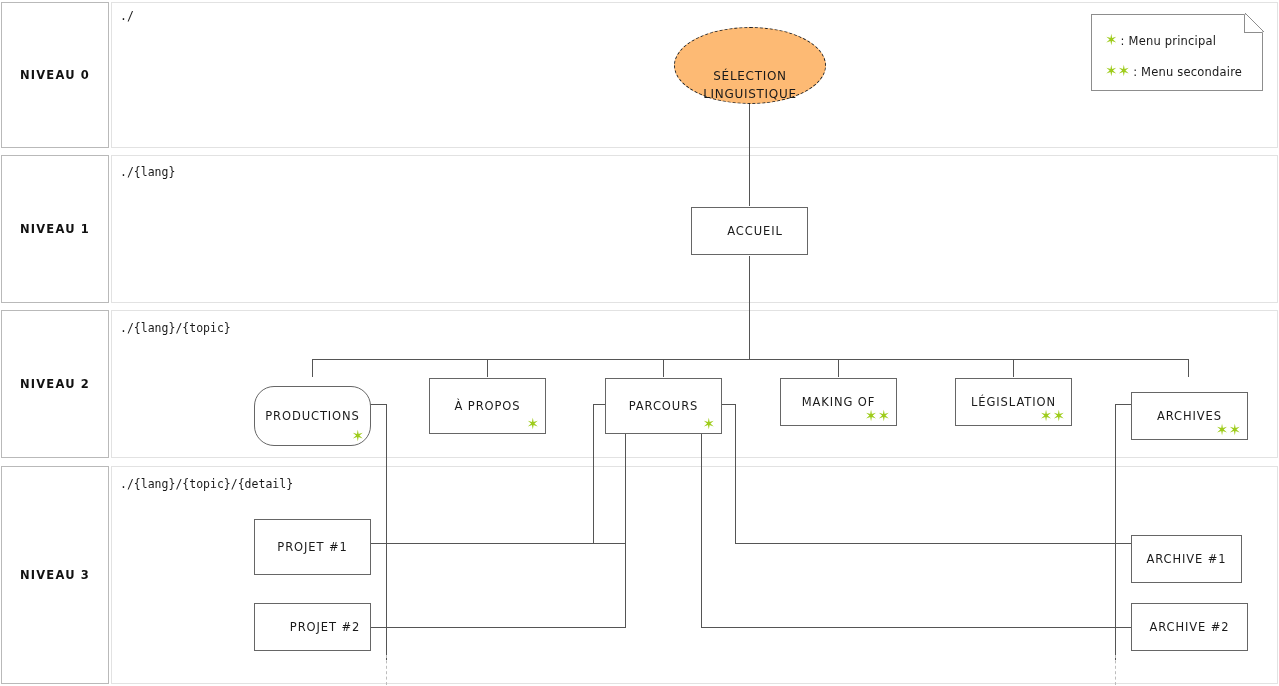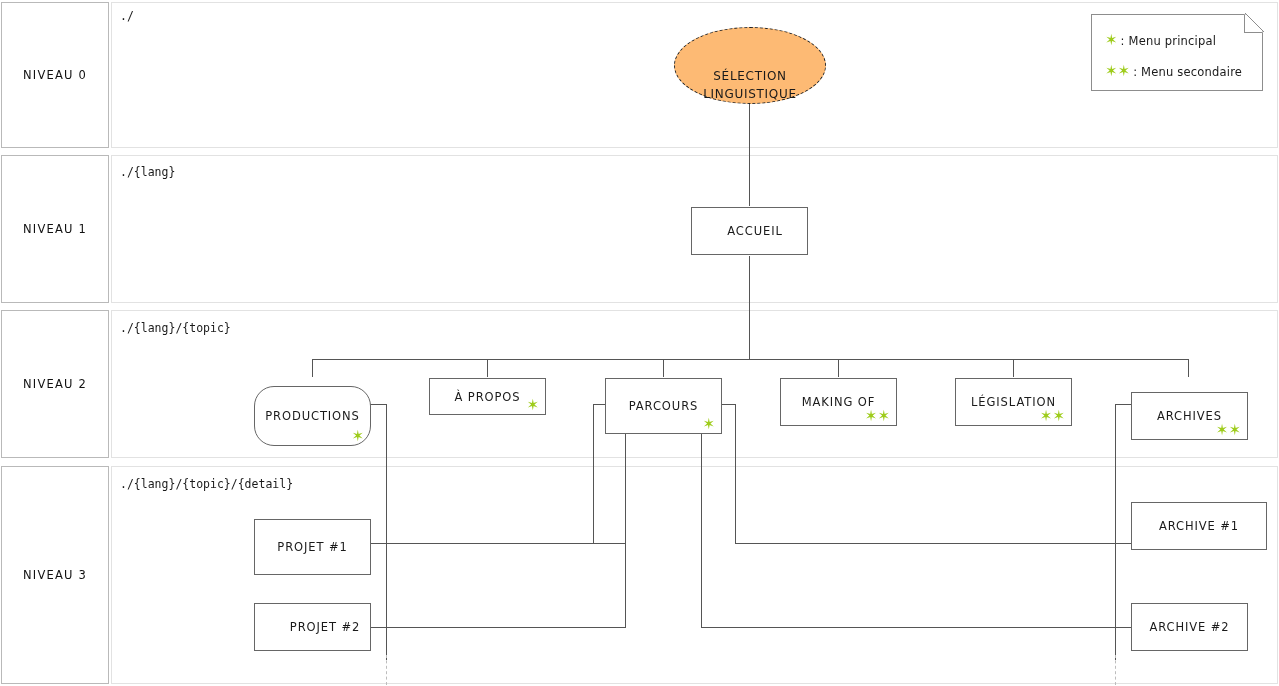--- a/index.html
+++ b/index.html
@@ -10,21 +10,21 @@
     overflow:hidden;
   }
   #stage{position:relative;width:1279px;height:686px;}
 
   
   .row{position:absolute;left:0;}
   .row-label{
     position:absolute;left:1px;
     border:1px solid #b9b9b9;background:#fff;
     display:flex;align-items:center;justify-content:center;
-    font-size:11.5px;font-weight:normal;letter-spacing:1.2px;
+    font-size:11.5px;font-weight:bold;letter-spacing:1.2px;
     color:#111;box-sizing:border-box;
   }
   .row-body{
     position:absolute;
     border:1px solid #e2e2e2;background:#fff;
     box-sizing:border-box;
   }
   .path-label{
     position:absolute;
     font-family:"DejaVu Sans Mono","Liberation Mono",monospace;
@@ -165,21 +165,21 @@
 
   <div class="node" style="left:691px;top:207px;width:117px;height:48px;padding-left:11px;">
     <span class="lbl">ACCUEIL</span>
   </div>
 
   <div class="node" style="left:254px;top:386px;width:117px;height:60px;border-radius:20px;">
     <span class="lbl">PRODUCTIONS</span>
     <span class="stars">✶</span>
   </div>
 
-  <div class="node" style="left:429px;top:378px;width:117px;height:37px;">
+  <div class="node" style="left:429px;top:378px;width:117px;height:56px;">
     <span class="lbl">À PROPOS</span>
     <span class="stars">✶</span>
   </div>
 
   <div class="node" style="left:605px;top:378px;width:117px;height:56px;">
     <span class="lbl">PARCOURS</span>
     <span class="stars">✶</span>
   </div>
 
   <div class="node" style="left:780px;top:378px;width:117px;height:48px;">
@@ -198,21 +198,21 @@
   </div>
 
   <div class="node" style="left:254px;top:519px;width:117px;height:56px;">
     <span class="lbl">PROJET #1</span>
   </div>
 
   <div class="node" style="left:254px;top:603px;width:117px;height:48px;padding-left:25px;">
     <span class="lbl">PROJET #2</span>
   </div>
 
-  <div class="node" style="left:1131px;top:502px;width:136px;height:48px;">
+  <div class="node" style="left:1131px;top:535px;width:111px;height:48px;">
     <span class="lbl">ARCHIVE #1</span>
   </div>
 
   <div class="node" style="left:1131px;top:603px;width:117px;height:48px;">
     <span class="lbl">ARCHIVE #2</span>
   </div>
 
   <div id="legend">
     <div class="note-body"></div>
     <div class="fold"></div>

